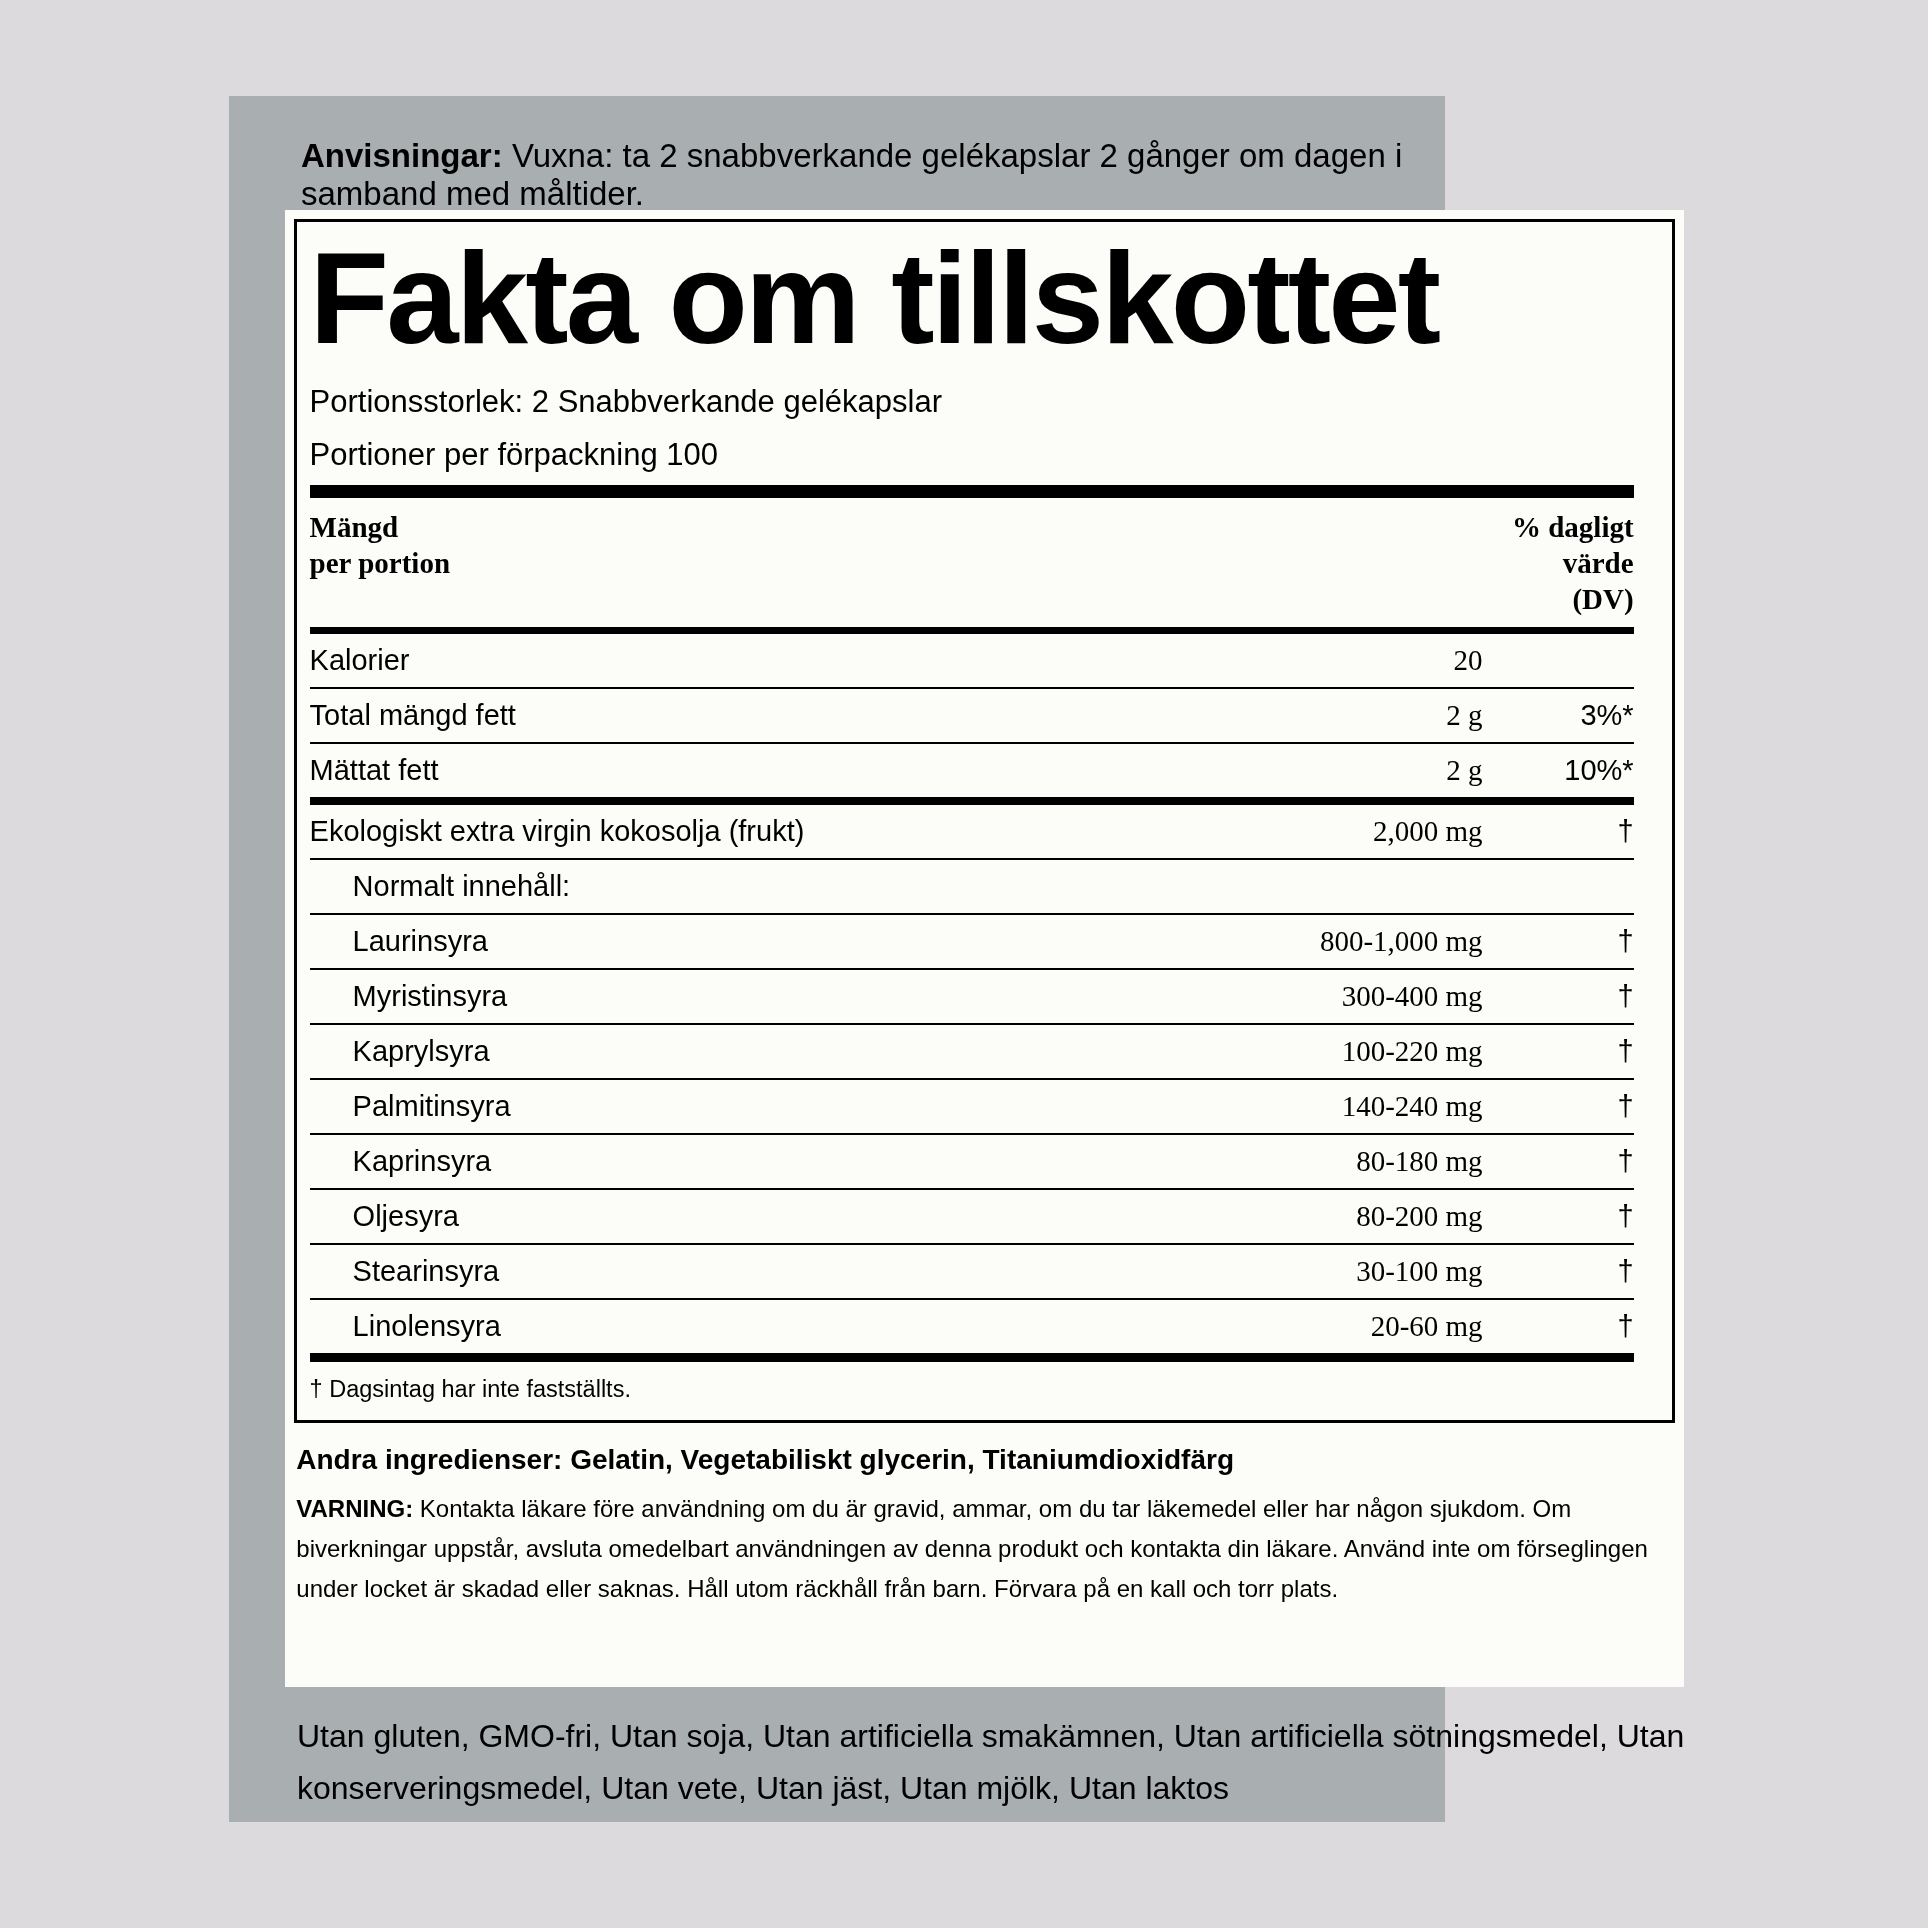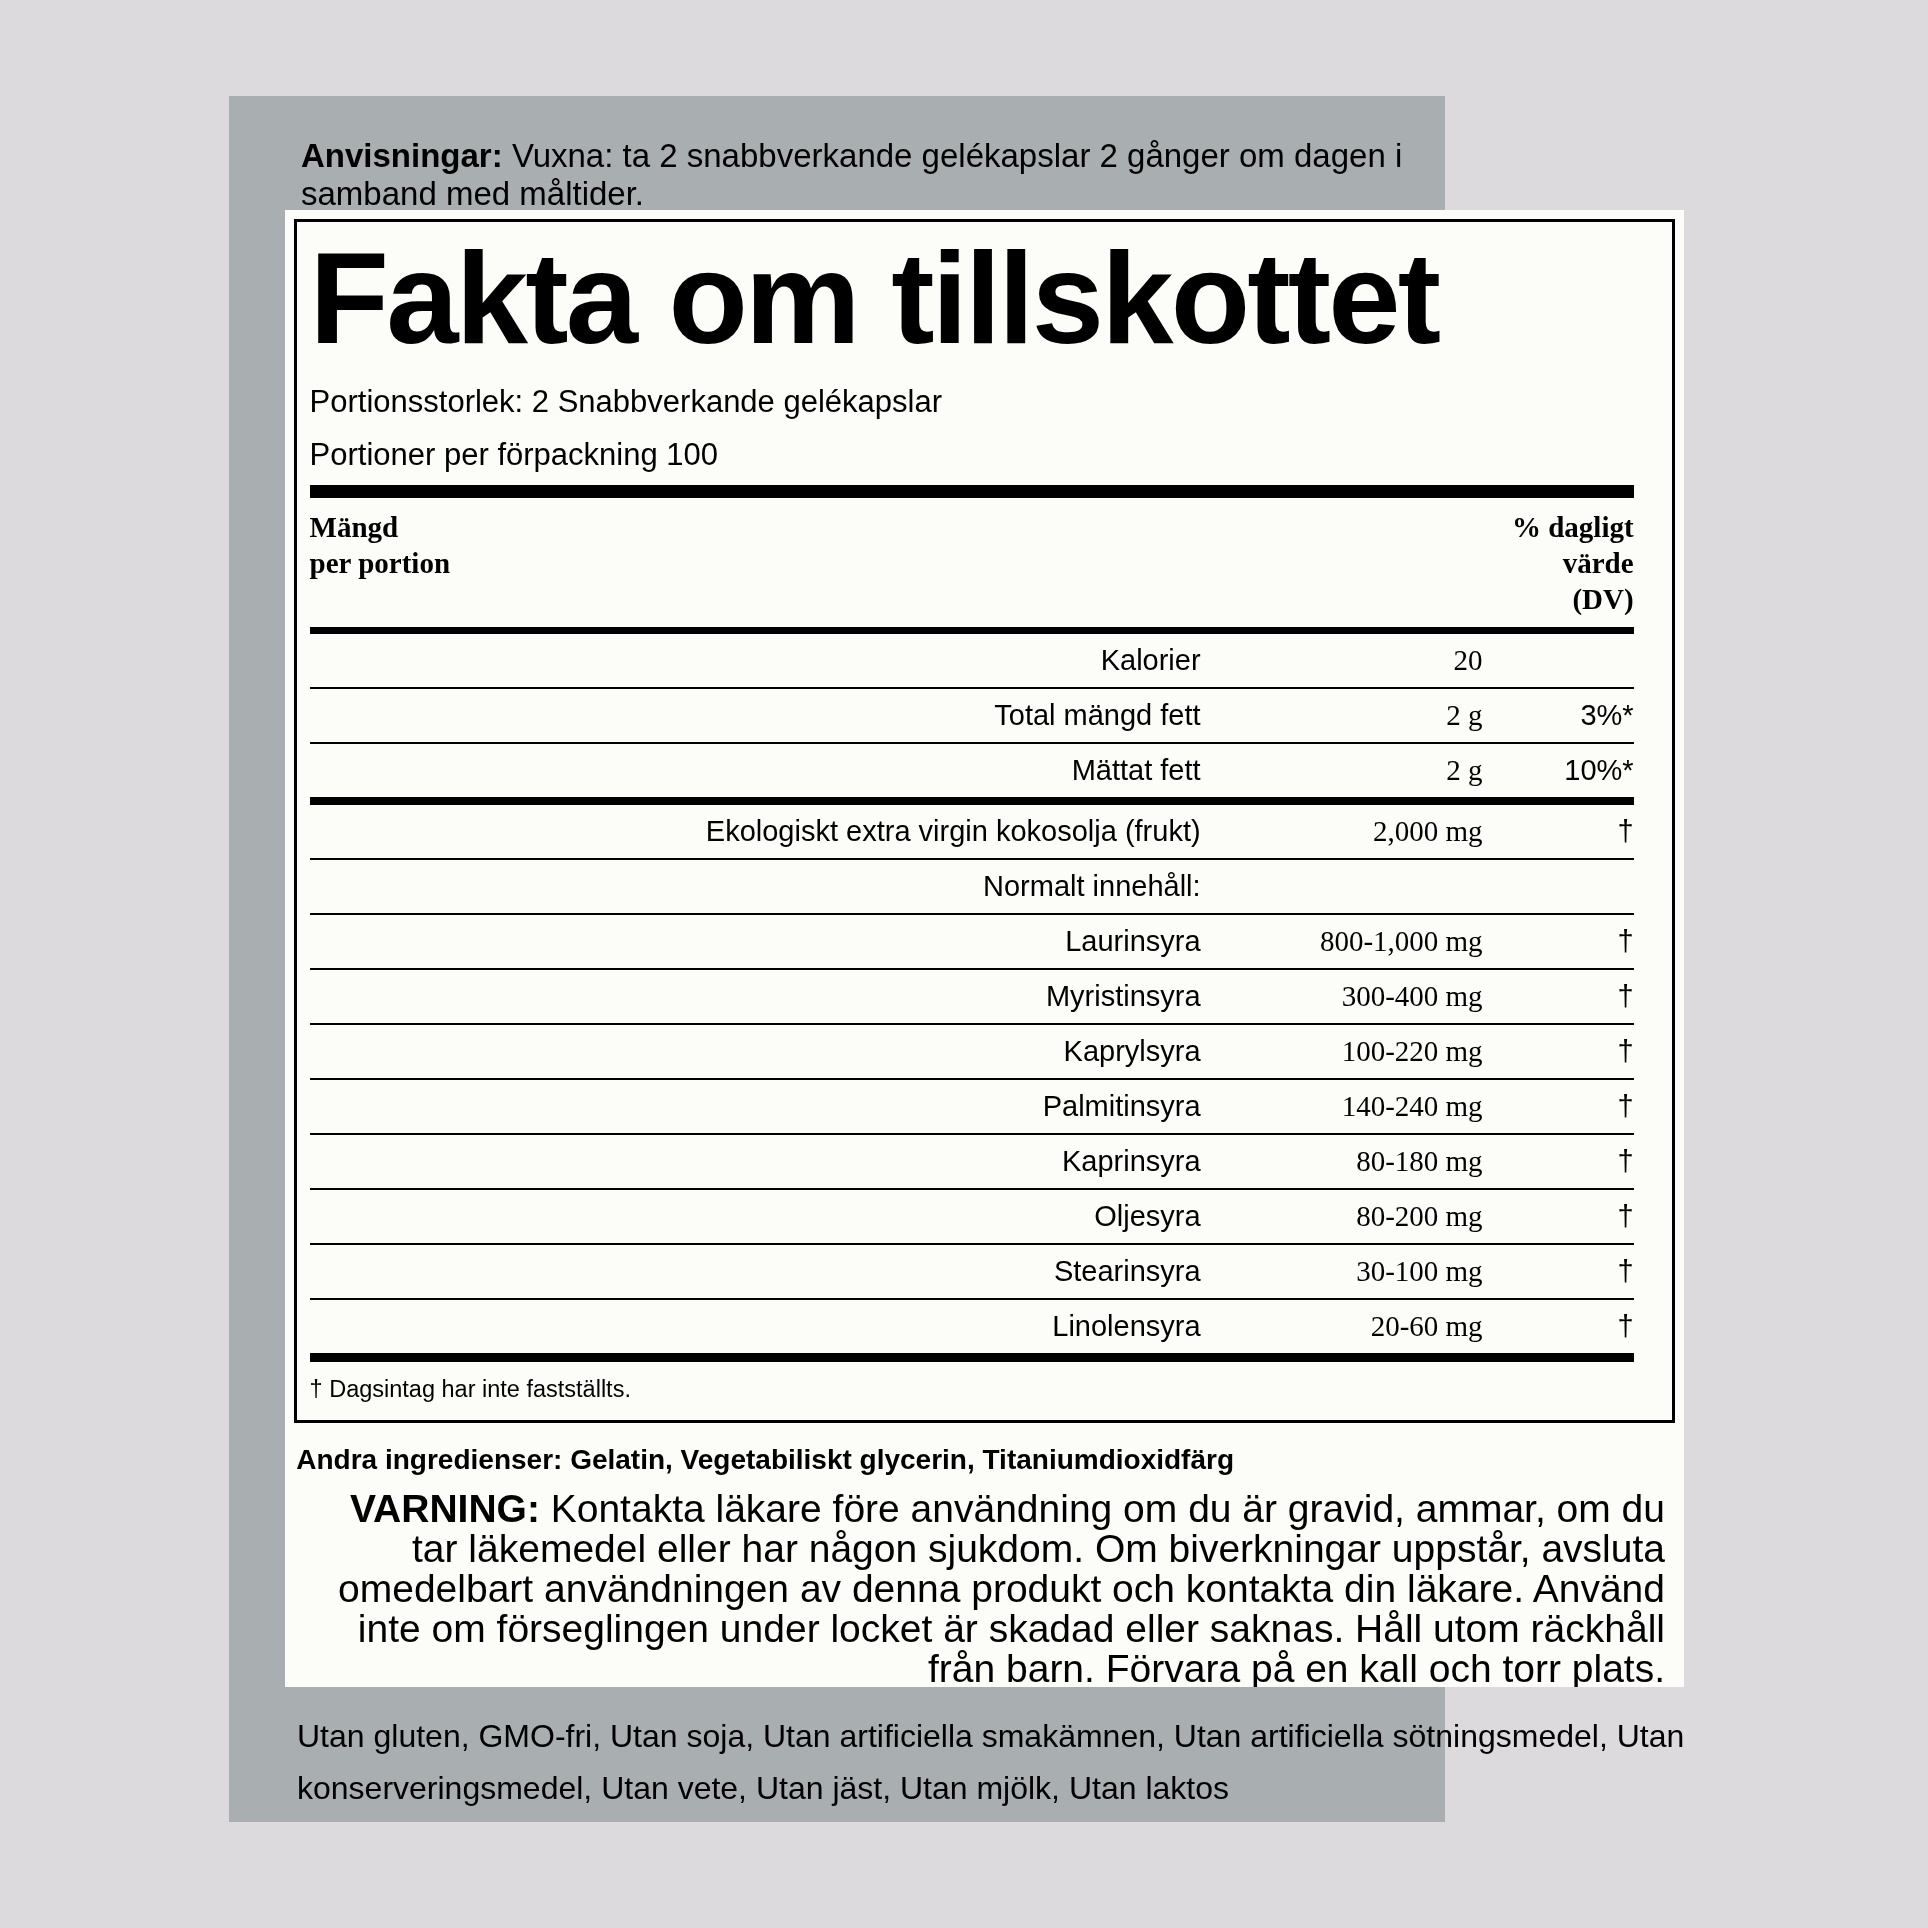--- a/index.html
+++ b/index.html
@@ -38,27 +38,27 @@
   .thead {
     display:flex; justify-content:space-between; align-items:flex-start;
     padding:11.3px 0 9.4px 0; font-weight:bold; font-size:29px; line-height:36px;font-family:Liberation Serif, serif;
   }
   .th-right { text-align:right; }
   .row {
     display:flex; align-items:center; height:53px;
     border-bottom:2.8px solid var(--ink, #000); font-size:29px;
   }
   .row.nb, #rows .row:last-child { border-bottom:none; }
-  .row .lbl { flex:1; white-space:nowrap;text-align:right; }
+  .row .lbl { flex:1; white-space:nowrap; }
   .row.indent .lbl { padding-left:43px; }
   .row .amt { width:282px; text-align:right; white-space:nowrap;font-family:Liberation Serif, serif; }
   .row .dv  { width:151px; text-align:right; white-space:nowrap; }
   .footnotes { font-size:23.5px; line-height:36px; padding:9.4px 0 13px 0; }
   .ingredients { margin:21px 19px 0 11.3px; font-size:28px;font-weight:bold; }
-  .warning { margin:13px 19px 0 11.3px; font-size:39px; line-height:40px; text-align:right; }
+  .warning { margin:13px 19px 0 11.3px; font-size:24px; line-height:40px; text-align:left; }
   .free-from {
     position:absolute; left:60px; top:1606px; width:1390px;
     font-size:32px; line-height:52px; margin:8px;
   }
 </style>
 </head>
 <body style="--page-bg: #dcdadd; --panel: #a9aeb1; --card: #fcfcf8; --ink: #000000;">
 
 <div class="panel">
 

